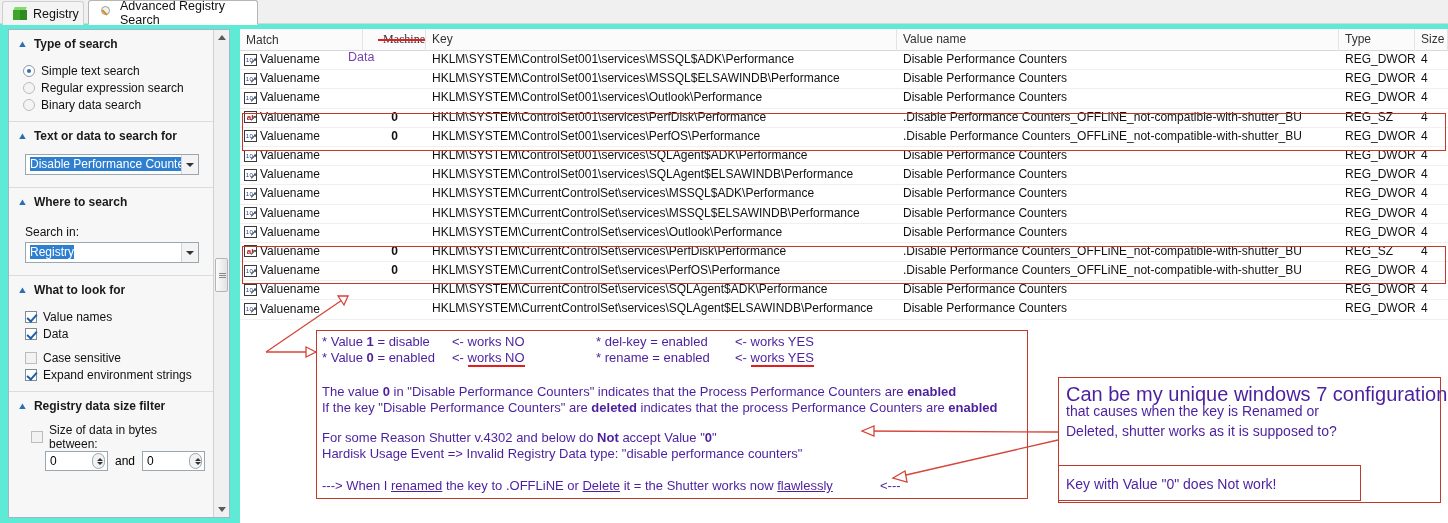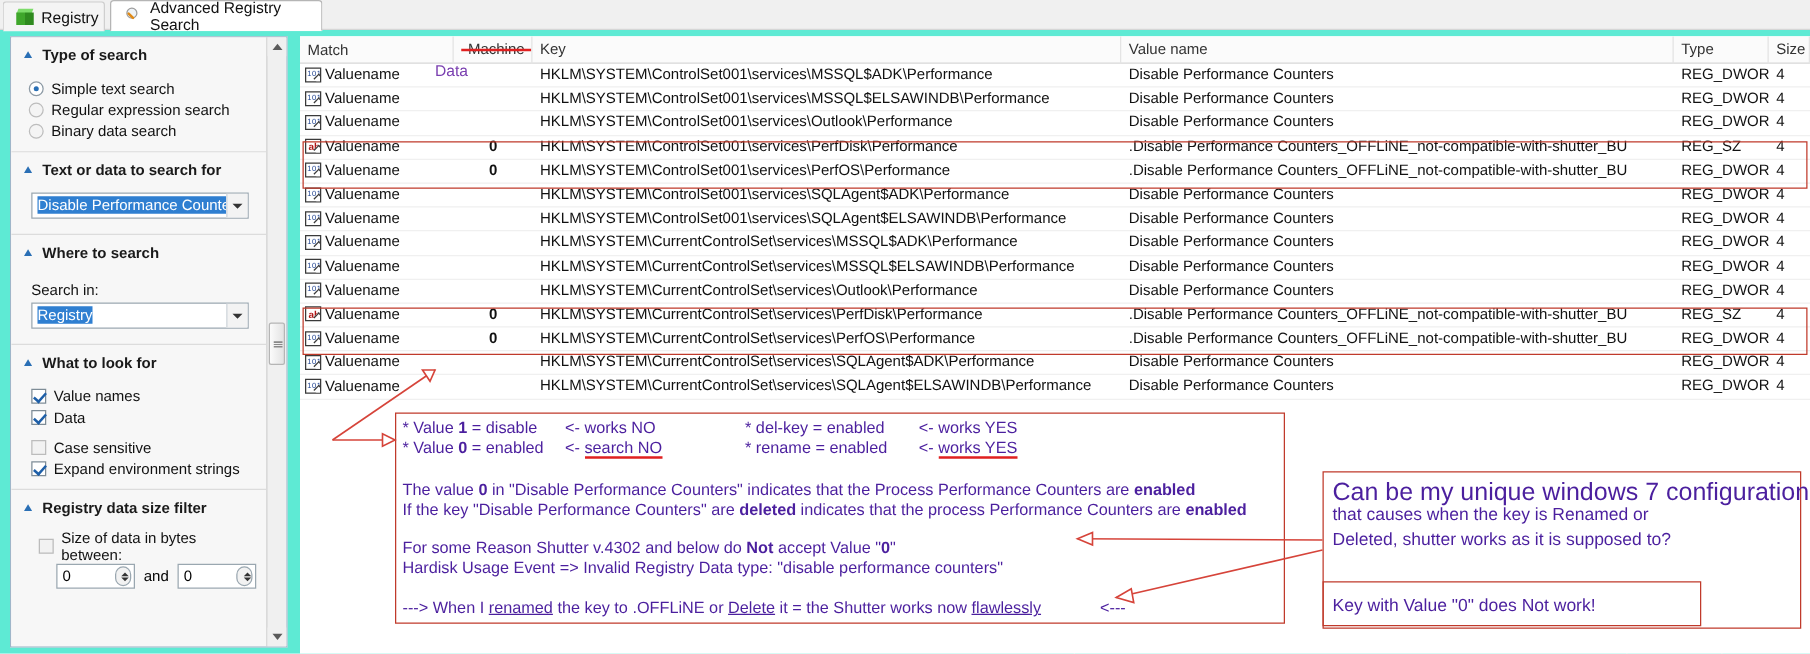--- a/index.html
+++ b/index.html
@@ -392,21 +392,21 @@
         </div>
       <div class="arrow-btn dn">
           <i class="d"></i>
         </div>
     </div>
   </div>
 
   <div class="results">
     <div class="hdr">
       <div class="hc c-match">Match</div>
-      <div class="hc c-data" style="padding-left:6px; text-align:center; font-weight:normal;">
+      <div class="hc c-data" style="padding-left:6px; text-align:right; font-weight:normal;font-family:Liberation Serif, serif;">
         <span class="strike">Machine</span>
       </div>
       <div class="hc c-key">Key</div>
       <div class="hc c-vname">Value name</div>
       <div class="hc c-type">Type</div>
       <div class="hc c-size">Size</div>
     </div>
     <div class="rowarea" id="rowarea">
         <div class="row">
           <div class="cell c-match">
@@ -610,21 +610,21 @@
     <span>* del-key = enabled</span>
   </div>
   <div class="anno" style="left:735px; top:334px;">
     <span>&lt;- works YES</span>
   </div>
 
   <div class="anno" style="left:322px; top:350px;">
     * Value <b>0</b> = enabled
   </div>
   <div class="anno" style="left:452px; top:350px;">
-    <span>&lt;- </span><span class="u-red">search NO</span>
+    <span>&lt;- </span><span class="u-red">works NO</span>
   </div>
   <div class="anno" style="left:596px; top:350px;">
     <span>* rename = enabled</span>
   </div>
   <div class="anno" style="left:735px; top:350px;">
     <span>&lt;- </span><span class="u-red">works YES</span>
   </div>
 
   <div class="anno" style="left:322px; top:384px;">The value <b>0</b> in "Disable Performance Counters" indicates that the Process Performance Counters are <b>enabled</b></div>
   <div class="anno" style="left:322px; top:400px;">If the key "Disable Performance Counters" are <b>deleted</b> indicates that the process Performance Counters are <b>enabled</b></div>

